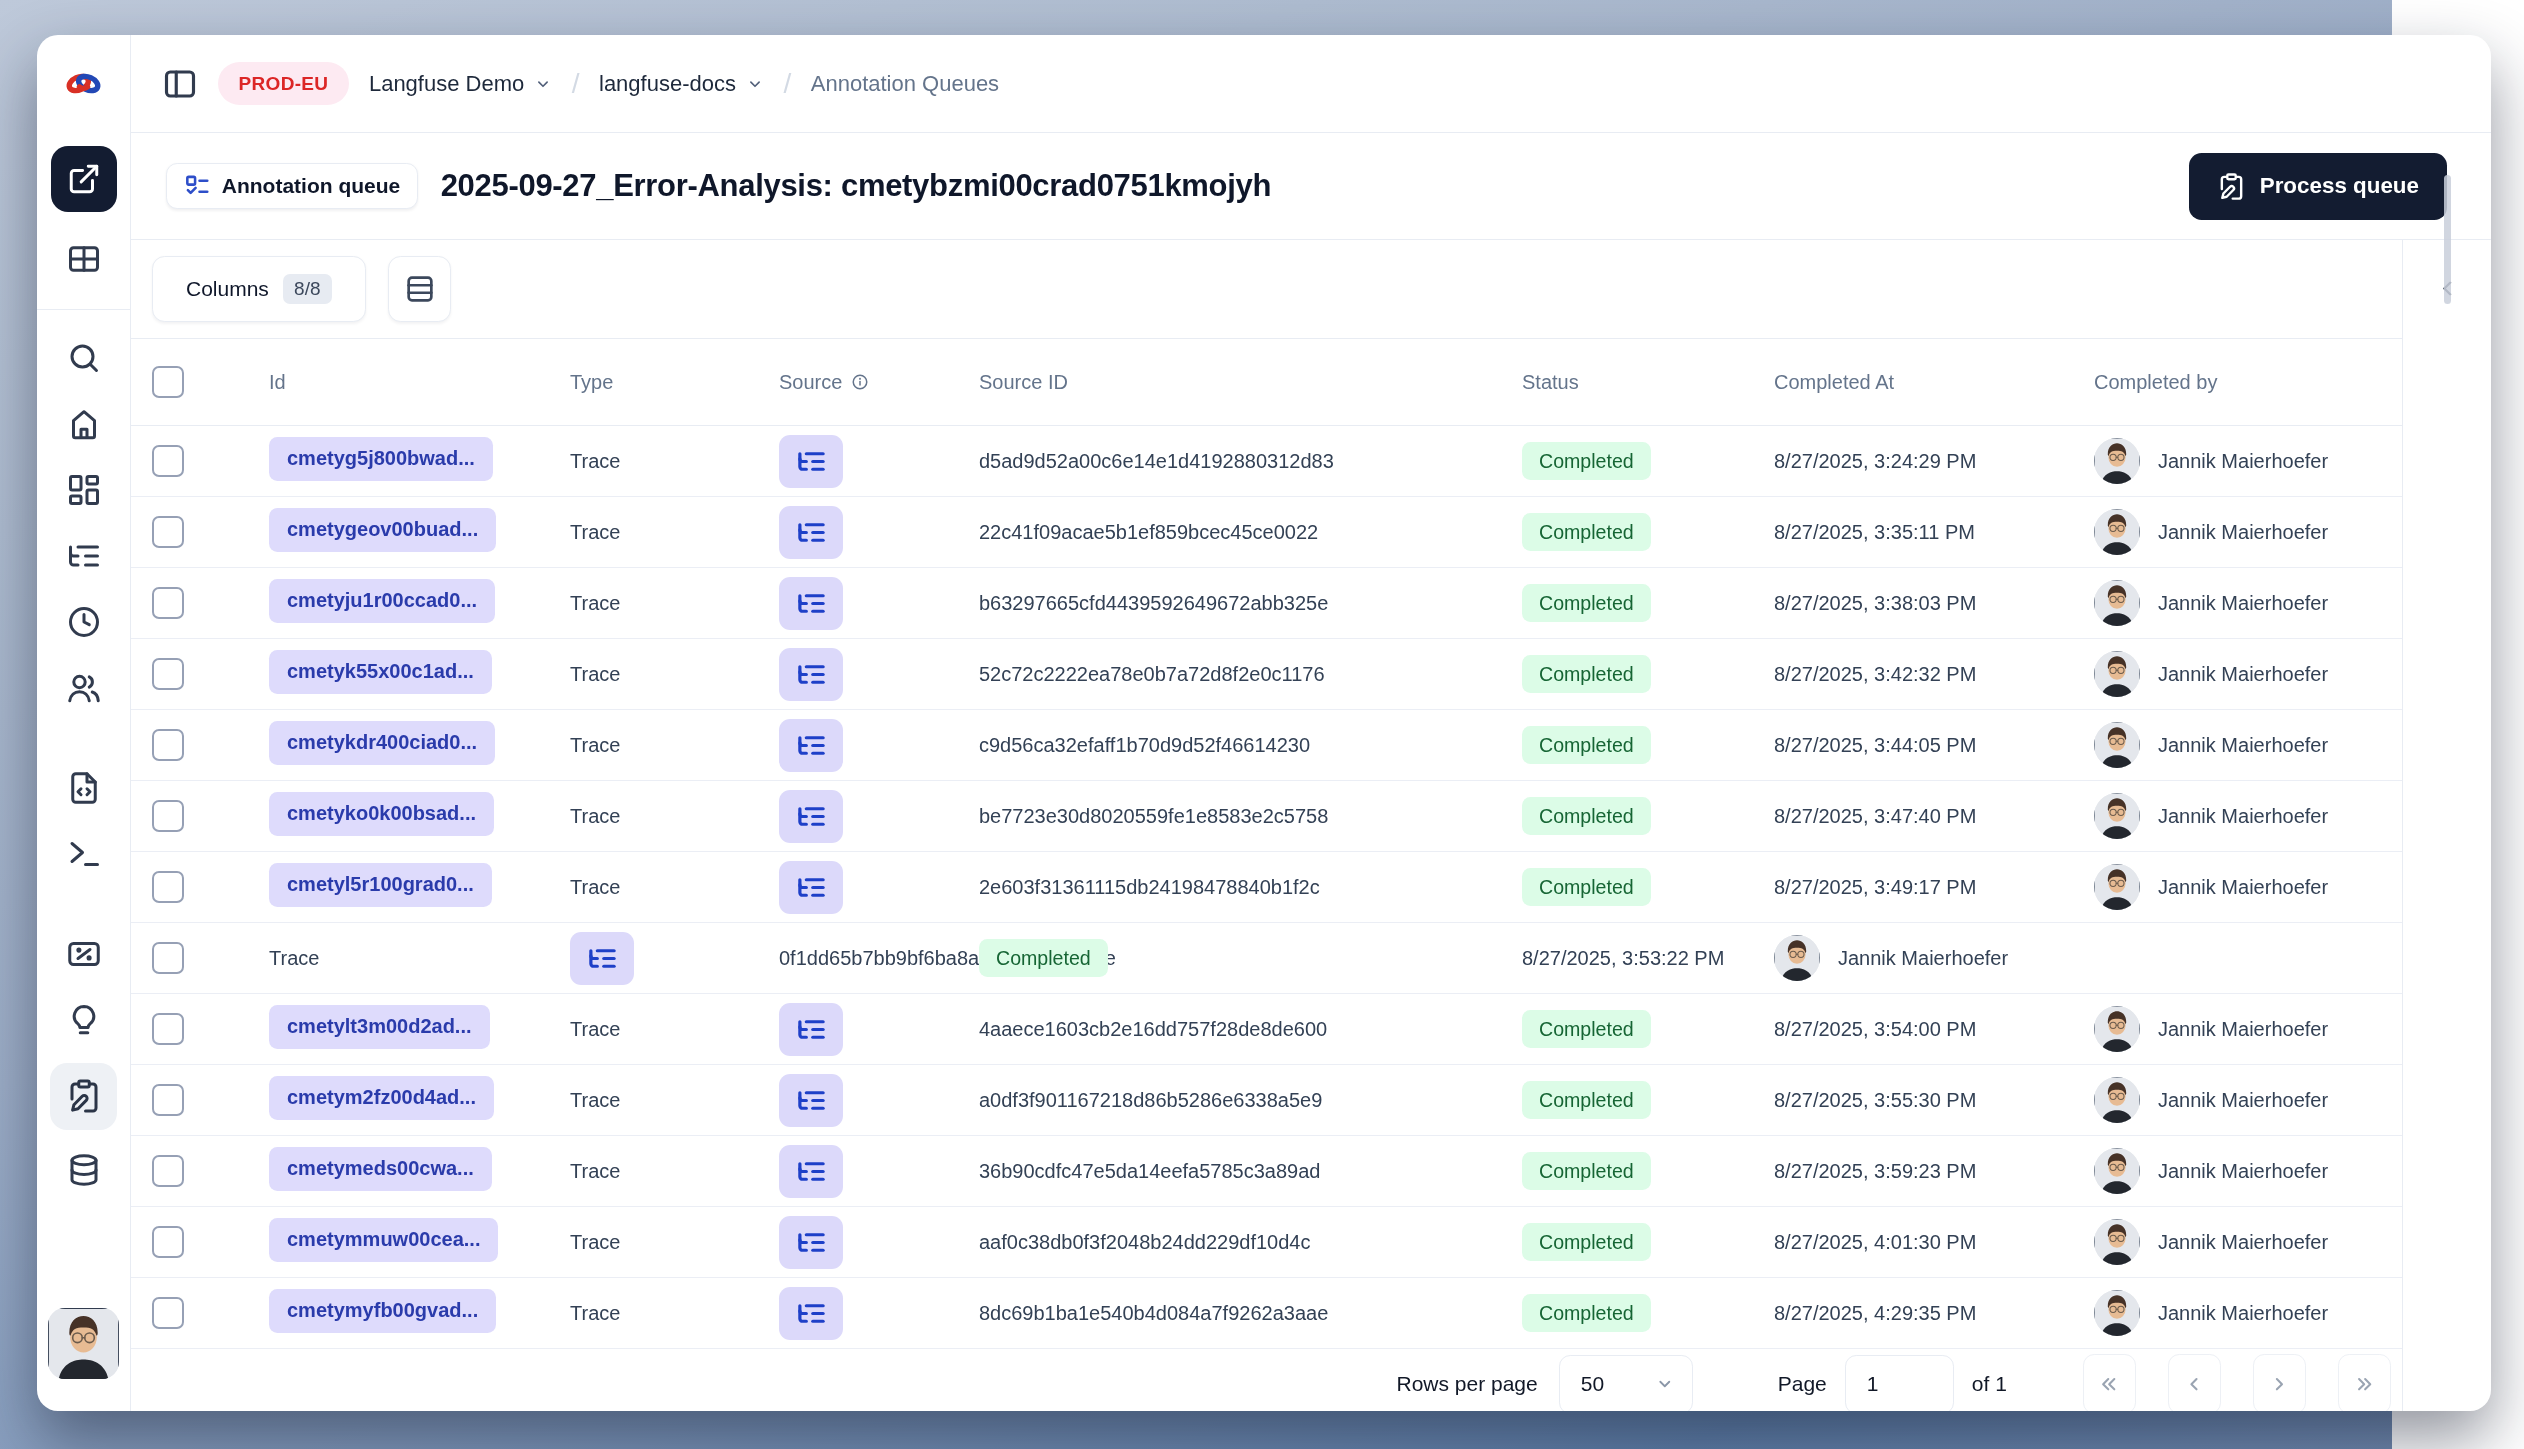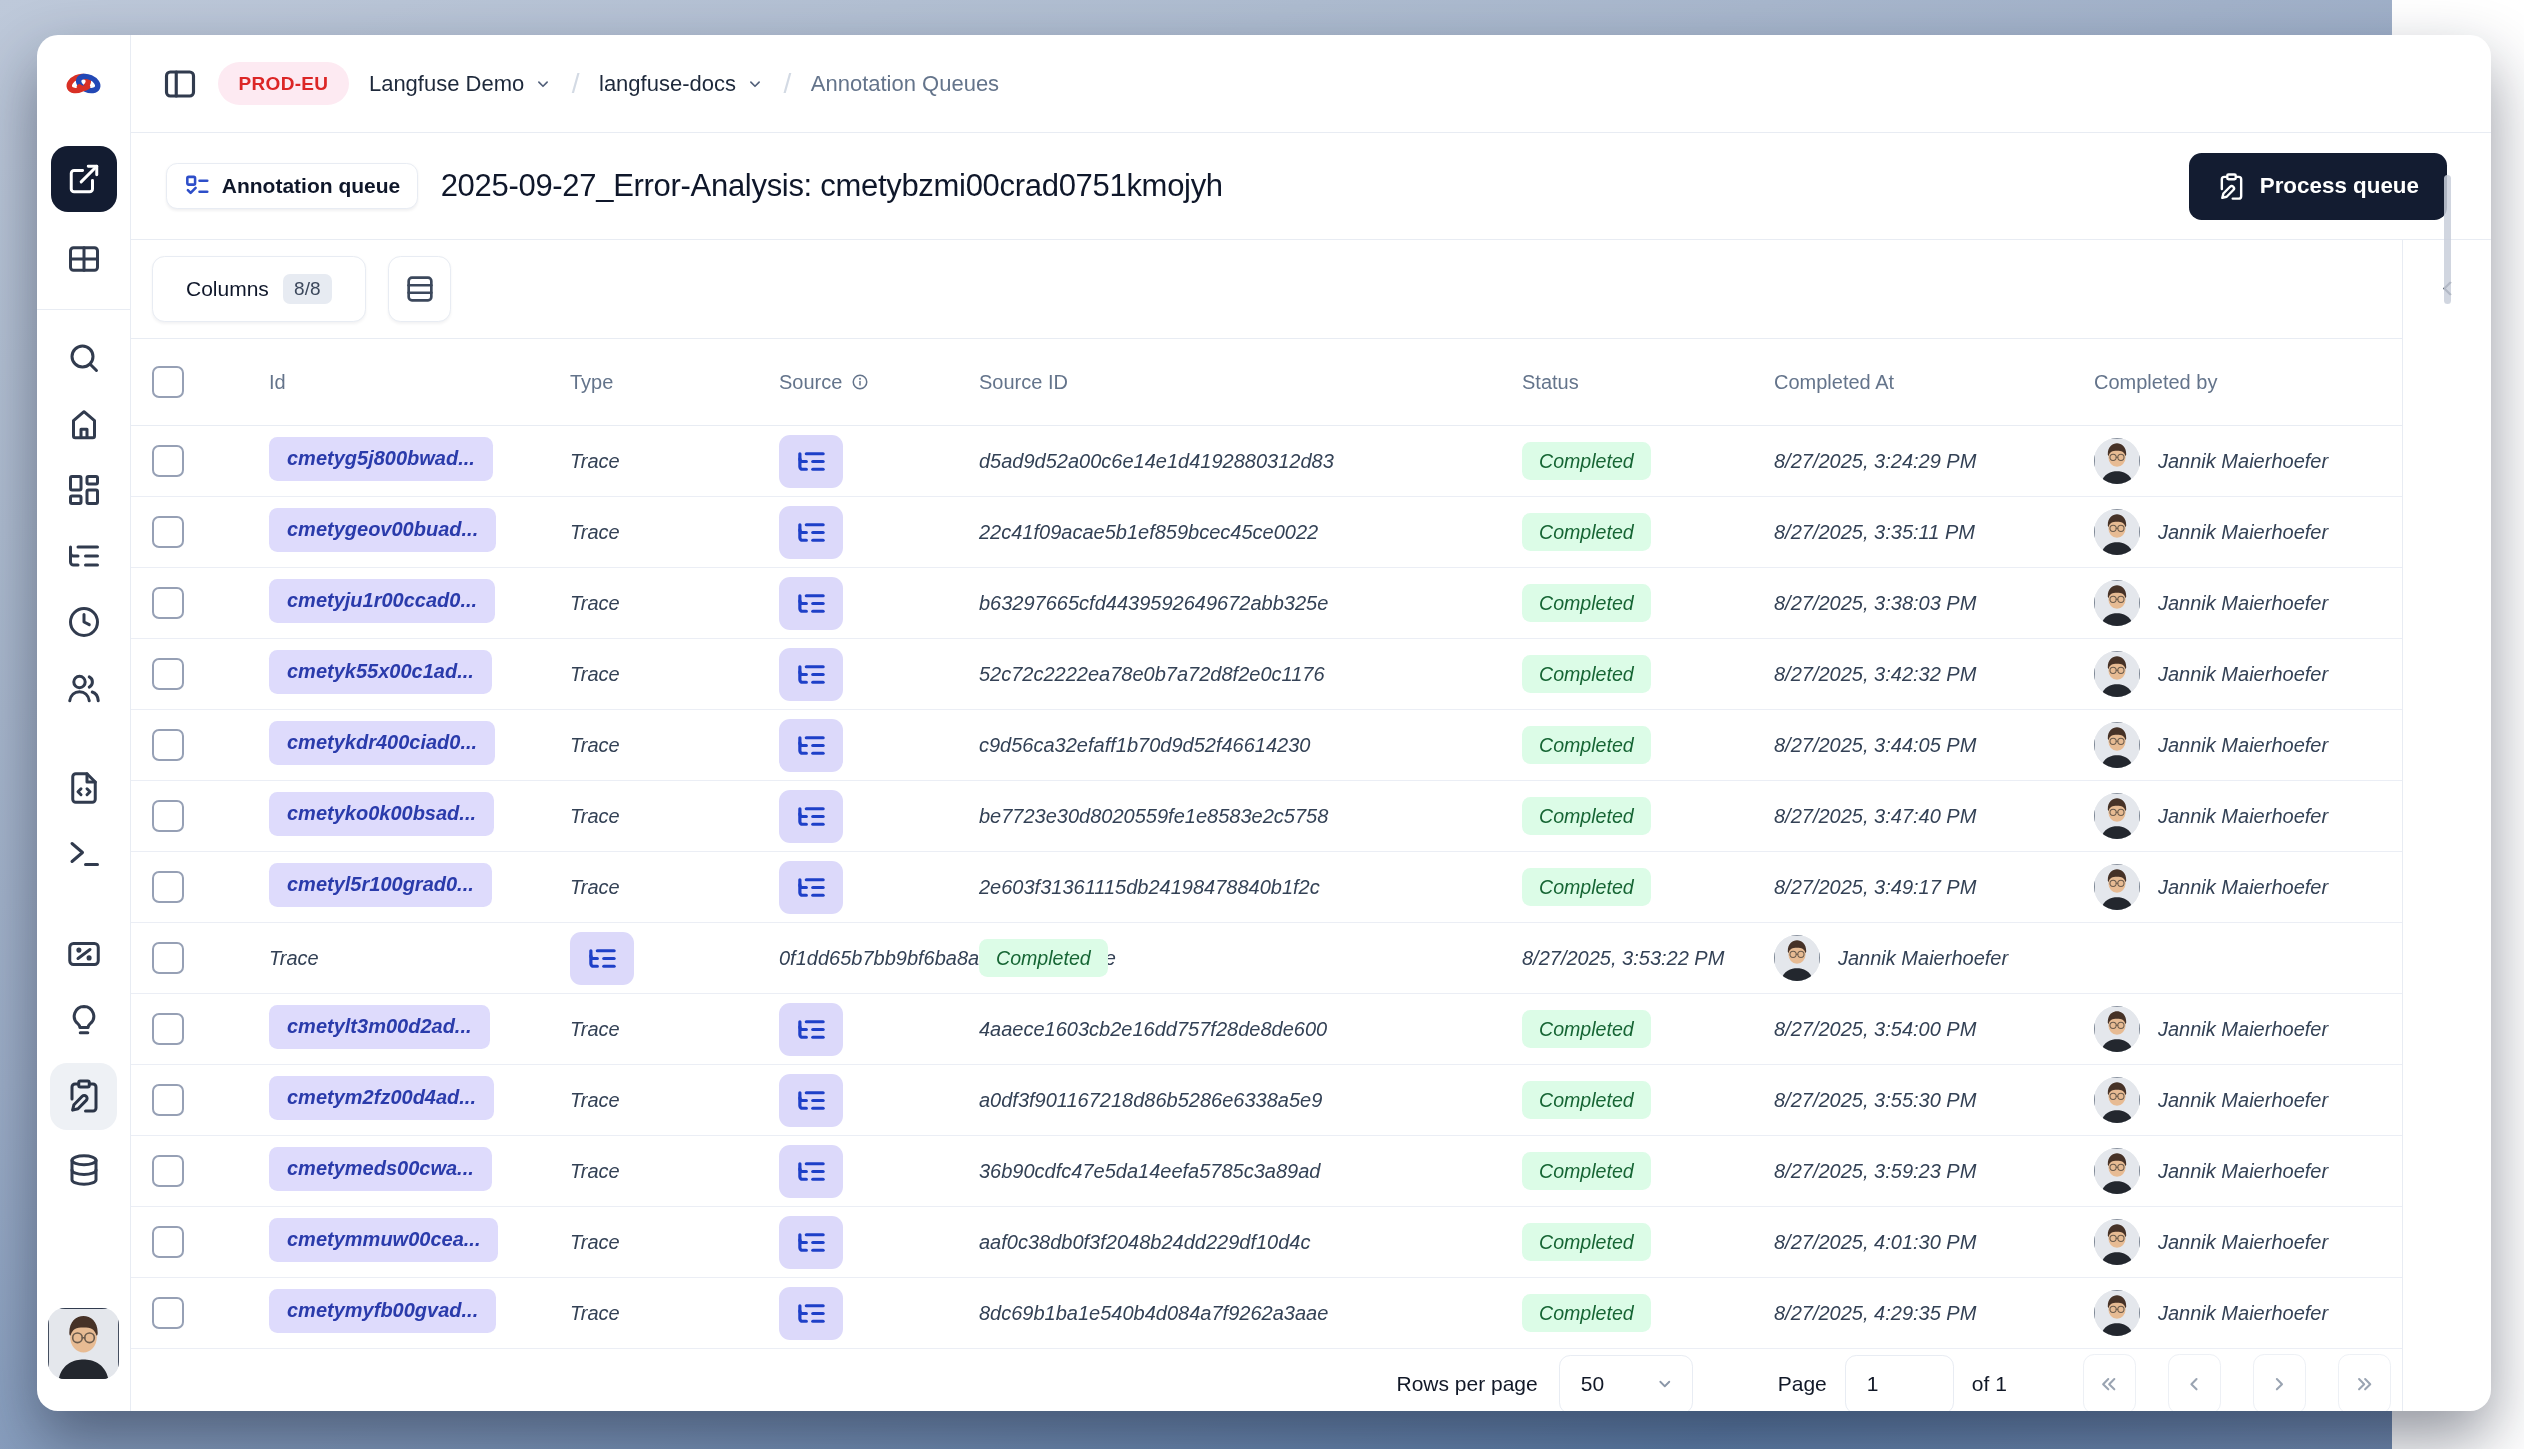--- a/index.html
+++ b/index.html
@@ -43,21 +43,21 @@
     font-size:19px;font-weight:700;letter-spacing:0.3px;display:flex;align-items:center;}
   .crumb{display:flex;align-items:center;gap:9.8px;font-size:22px;font-weight:500;color:#1e293b;}
   .crumb .chev{color:#52607a;}
   .slash{font-size:28px;color:#d3dae4;font-weight:300;}
   .crumb-current{font-size:22px;color:var(--txt-muted);}
 
   .titlebar{height:107px;flex:0 0 107px;border-bottom:1.4px solid var(--border);display:flex;align-items:center;padding:0 44px 0 35px;gap:22.4px;}
   .queue-chip{height:46px;padding:0 17px;border:1.4px solid var(--border);border-radius:11.2px;background:#fff;
     box-shadow:0 1.4px 2.8px rgba(15,23,42,.06);display:flex;align-items:center;gap:11.2px;font-size:21px;font-weight:600;color:var(--txt-dark);}
   .queue-chip svg{color:var(--accent-blue);}
-  .page-title{font-size:31px;font-weight:400;color:var(--txt-dark);letter-spacing:-0.3px;white-space:nowrap;}
+  .page-title{font-size:31px;font-weight:700;color:var(--txt-dark);letter-spacing:-0.3px;white-space:nowrap;}
   .process-btn{margin-left:auto;height:67px;padding:0 28px;border-radius:12.6px;background:var(--primary-button-bg);color:var(--primary-button-text);
     display:flex;align-items:center;gap:14px;font-size:22.4px;font-weight:600;}
 
   .contentrow{flex:1;display:flex;min-height:0;}
   .tablearea{flex:1;display:flex;flex-direction:column;border-right:1.4px solid var(--border);min-width:0;}
   .rightstrip{width:88px;flex:0 0 88px;display:flex;justify-content:center;align-items:flex-start;padding-top:36px;}
   .collapse-btn{color:#313b4e;}
 
   .toolbar{height:99px;flex:0 0 99px;border-bottom:1.4px solid var(--border);display:flex;align-items:center;padding:0 21px;gap:22.4px;}
   .columns-btn{height:66px;padding:0 33px;border:1.4px solid var(--border);border-radius:12.6px;background:#fff;
@@ -65,21 +65,21 @@
   .columns-count{background:#e7ebf2;border-radius:7px;padding:4.2px 11.2px;font-size:19px;color:#3c485c;}
   .rowheight-btn{width:63px;height:66px;border:1.4px solid var(--border);border-radius:12.6px;background:#fff;
     display:flex;align-items:center;justify-content:center;color:#3c485c;box-shadow:0 1.4px 2.8px rgba(15,23,42,.05);}
 
   
   .grid{display:grid;grid-template-columns:138px 301px 209px 200px 543px 252px 320px 1fr;align-items:center;}
   .thead{height:87px;flex:0 0 87px;border-bottom:1.4px solid var(--border);font-size:20px;color:var(--txt-muted);}
   .thead .hcell{display:flex;align-items:center;gap:8.4px;}
   .c-check{padding-left:21px;}
   .checkbox{width:32px;height:32px;border:2.1px solid #96a0b5;border-radius:7px;background:#fff;}
-  .tbody{flex:1;display:flex;flex-direction:column;font-style:italic;}
+  .tbody{flex:1;display:flex;flex-direction:column;}
   .row{height:71px;flex:0 0 71px;border-bottom:1.4px solid #ebeef5;font-size:20px;color:var(--txt);}
   .id-badge{display:inline-block;max-width:283px;overflow:hidden;white-space:nowrap;background:var(--id-badge-bg);color:var(--id-badge-text);
     font-weight:700;font-size:20px;padding:10.5px 18px;border-radius:8.4px;}
   .source-chip{width:64px;height:53px;border-radius:11.2px;background:var(--source-chip-bg);color:var(--source-chip-icon);
     display:flex;align-items:center;justify-content:center;}
   .status-badge{display:inline-block;background:var(--status-badge-bg);color:var(--status-badge-text);
     font-size:19.6px;font-weight:500;padding:7.7px 17px;border-radius:8.4px;}
   .c-user{display:flex;align-items:center;gap:18px;}
   .avatar{width:46px;height:46px;border-radius:50%;overflow:hidden;background:#e6e9ed;flex:0 0 46px;}
   .avatar svg{width:46px;height:46px;}

